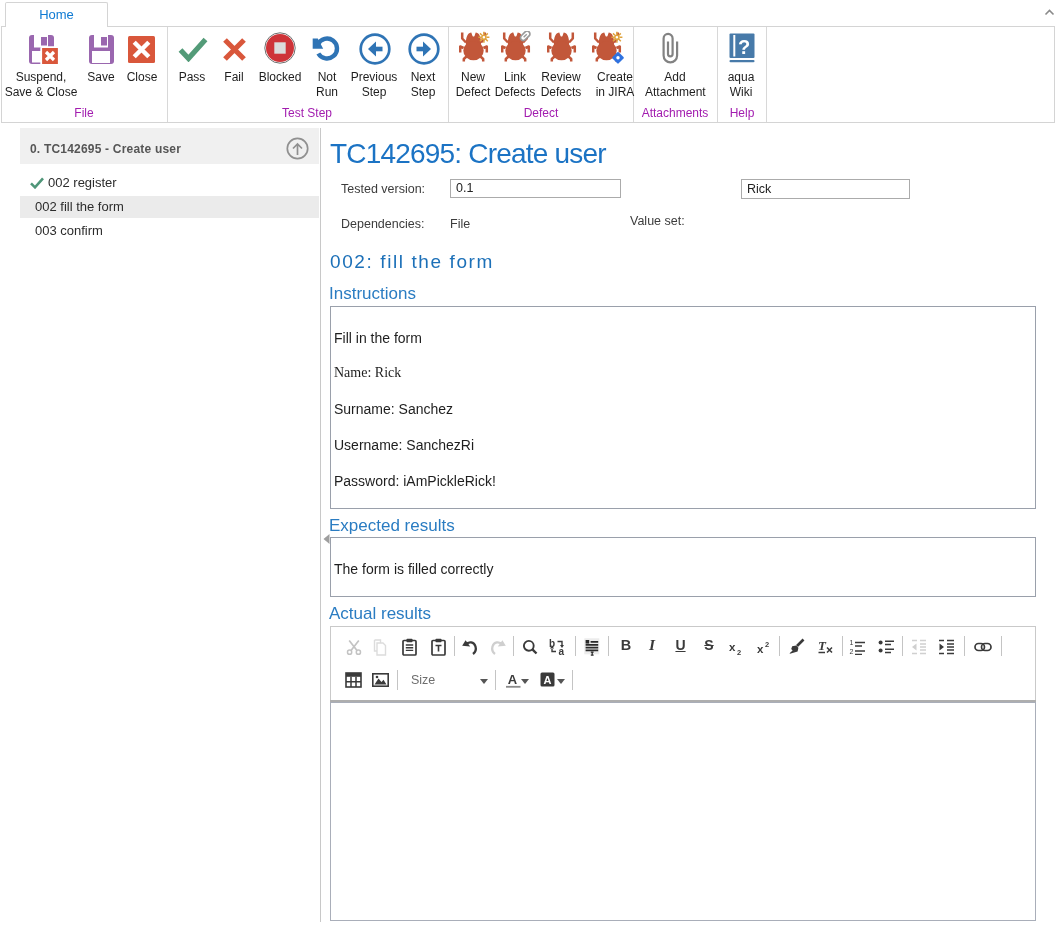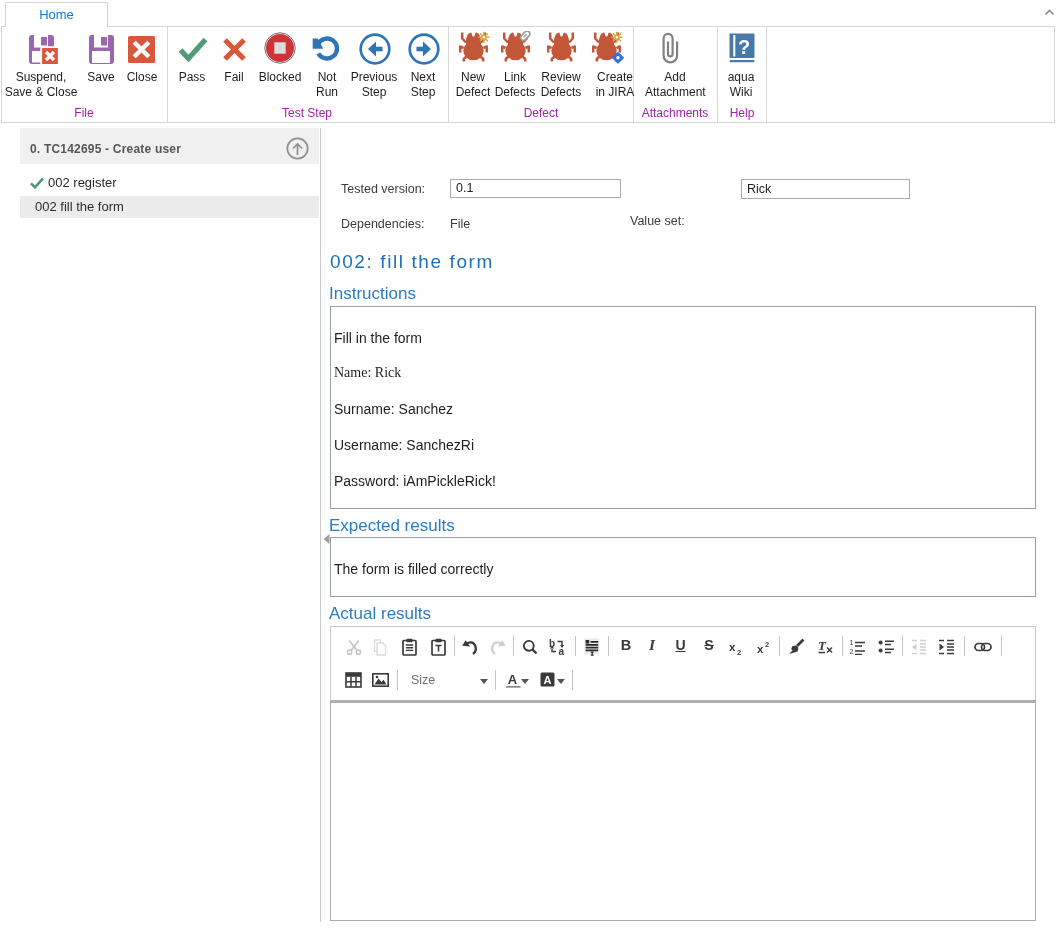--- a/index.html
+++ b/index.html
@@ -230,27 +230,29 @@
   </svg>
     </div>
   <div class="abs" style="left:320px;top:128px;width:1px;height:794px;background:#c8c8c8;"></div>
   <div class="abs" id="ic-check1" style="left:30px;top:177px;">
       <svg width="14" height="12" viewBox="0 0 14 12">
     <path d="M1,6.3 L5,10.3 L13,1.3" fill="none" stroke="#4f9679" stroke-width="2.6"></path>
   </svg>
     </div>
   <div class="abs sb-item" style="top:172px;padding-left:28px;box-sizing:border-box;">002 register</div>
   <div class="abs sb-item" style="top:196px;padding-left:15px;box-sizing:border-box;background:#ebebeb;">002 fill the form</div>
+  <div class="abs sb-item" style="top:220px;padding-left:15px;box-sizing:border-box;">003 confirm</div>
 
   <div class="abs" style="left:322.5px;top:533.5px;">
       <svg width="7" height="10">
         <path d="M6.5,0 L0.5,5 L6.5,10 Z" fill="#9e9e9e"></path>
       </svg>
     </div>
 
+  <div class="abs" id="main-title">TC142695: Create user</div>
   <div class="abs flabel" style="left:341px;top:182px;">Tested version:</div>
   <div class="abs inputbox" style="left:450px;top:179px;width:171px;height:19px;line-height:17px;">0.1</div>
   <div class="abs flabel" style="left:630px;top:182px;margin-top:32px;">Value set:</div>
   <div class="abs inputbox" style="left:741px;top:179px;width:169px;height:20px;line-height:18px;">Rick</div>
   <div class="abs flabel" style="left:341px;top:217px;">Dependencies:</div>
   <div class="abs flabel" style="left:450px;top:217px;">File</div>
 
   <div class="abs h2blue" style="left:330px;top:251px;">002: fill the form</div>
   <div class="abs h3blue" style="left:329px;top:284px;">Instructions</div>
   <div class="abs bigbox" style="left:330px;top:306px;width:706px;height:203px;">

